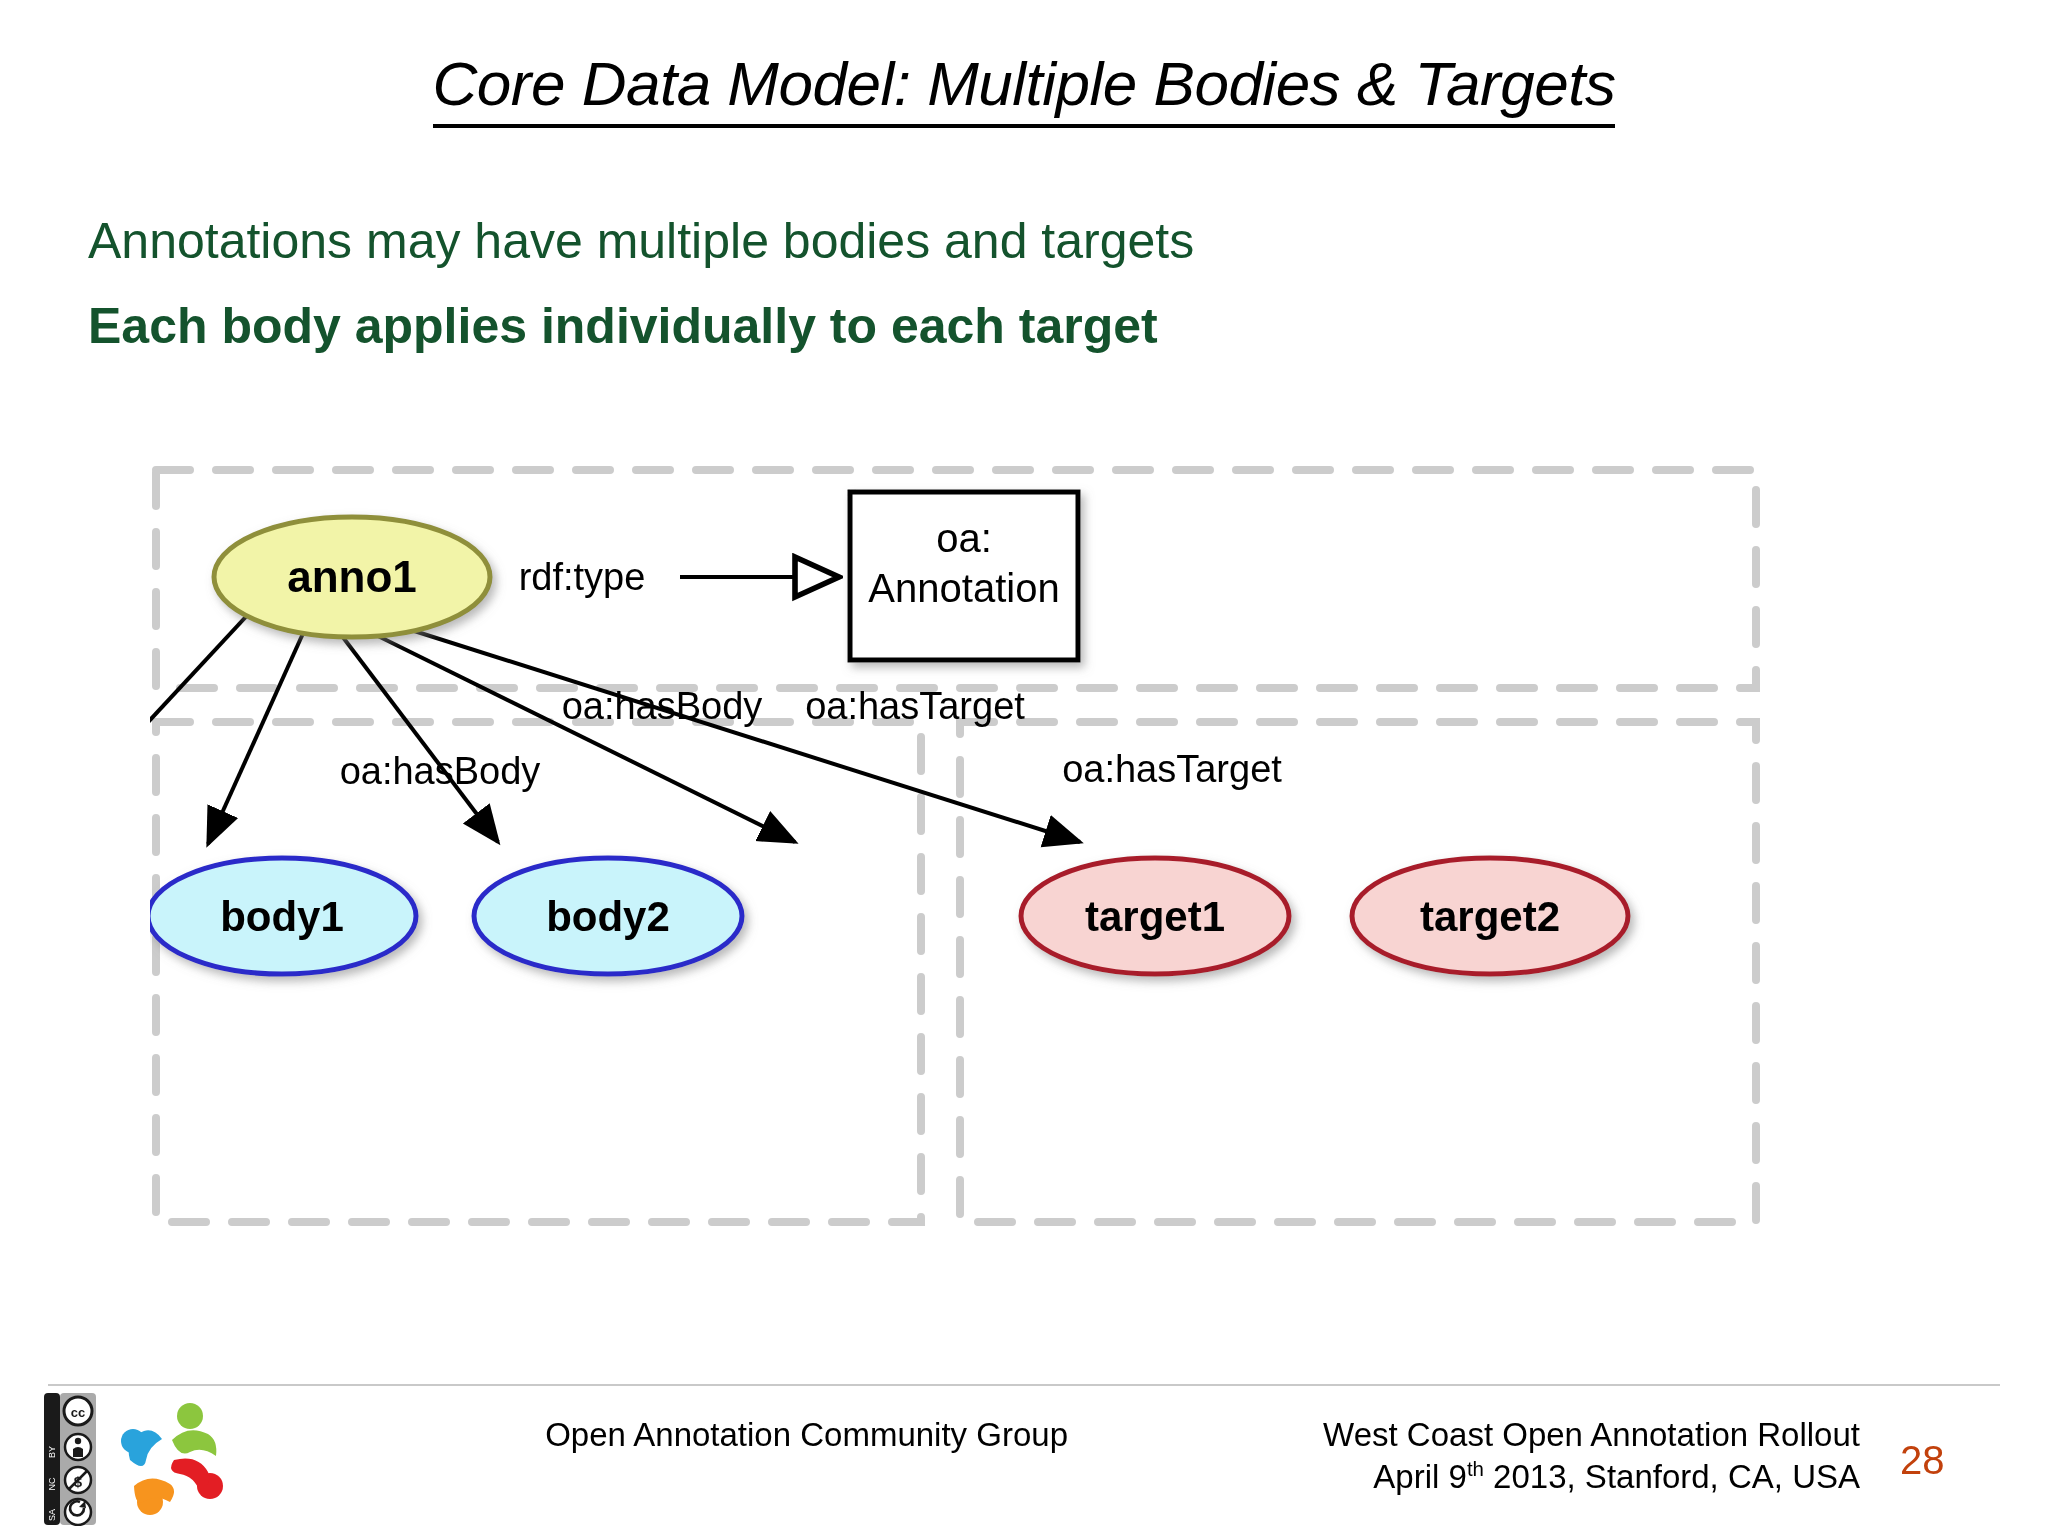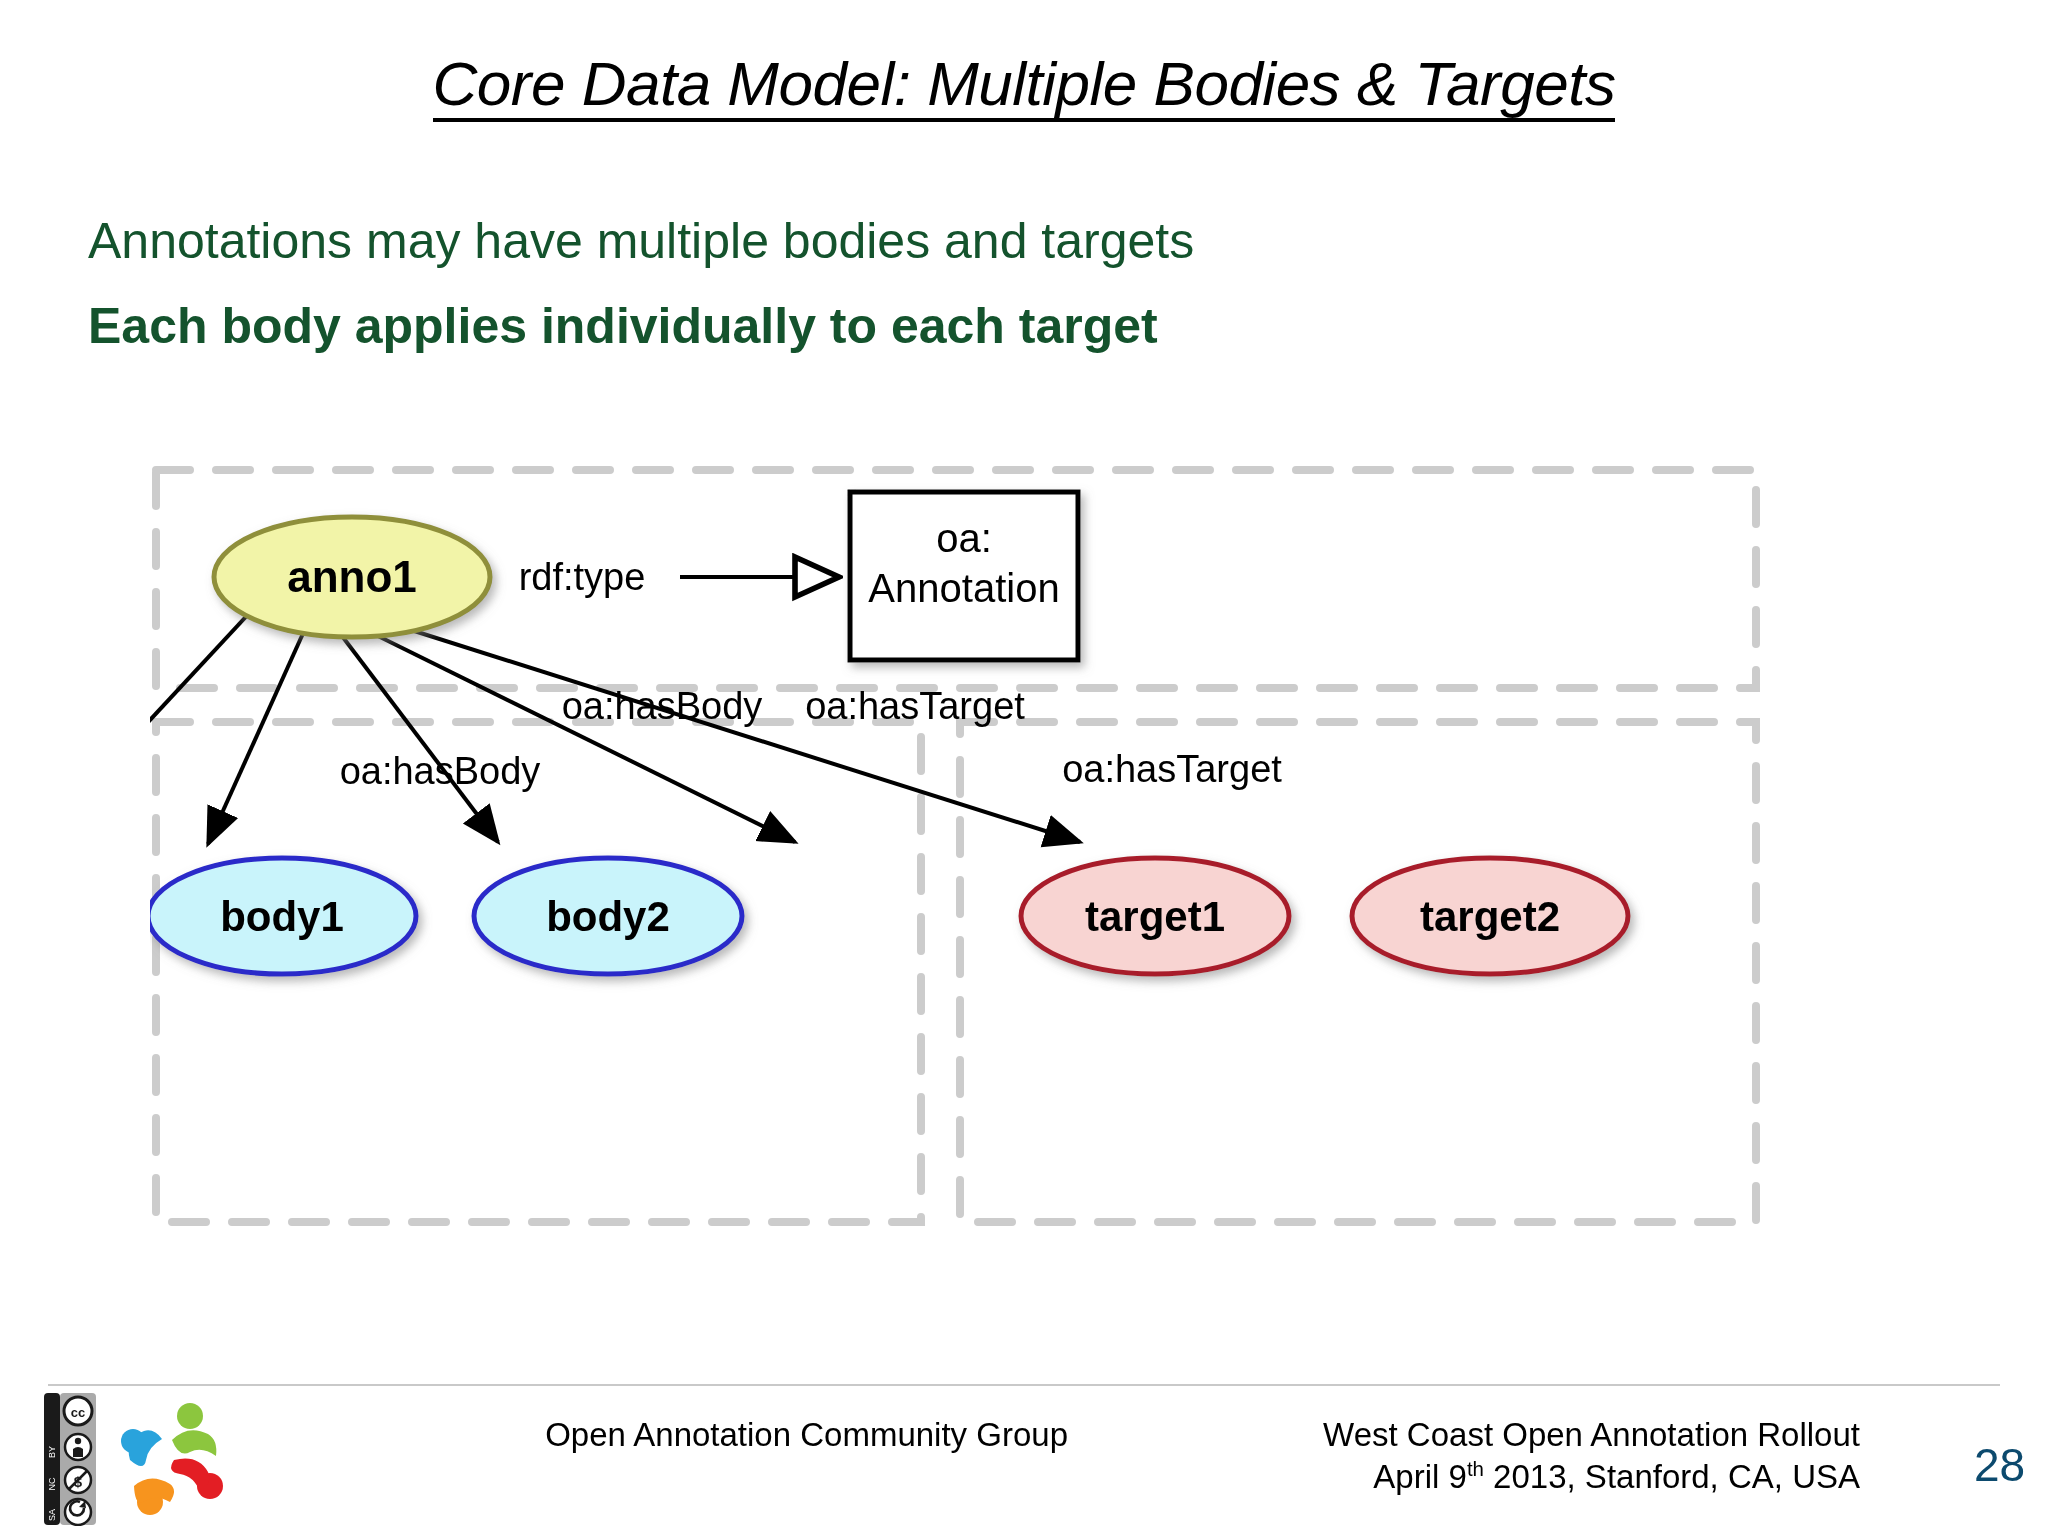--- a/index.html
+++ b/index.html
@@ -23,21 +23,21 @@
     width: 2048px;
     text-align: center;
     font-size: 62px;
     font-style: italic;
     font-weight: 400;
     color: #000000;
     letter-spacing: -0.5px;
   }
   #slide-title span.underlined {
     border-bottom: 4px solid #000;
-    padding-bottom: 0;
+    padding-bottom: 6px;
   }
 
   
   .bullet-line {
     position: absolute;
     left: 88px;
     font-size: 50px;
     color: #14532d;
     white-space: nowrap;
   }
@@ -71,24 +71,24 @@
     position: absolute;
     text-align: right;
     font-size: 33px;
     line-height: 1.28;
     color: #000000;
   }
   #footer-left  { left: 228px;  top: 1414px; width: 840px; }
   #footer-right { left: 1180px; top: 1414px; width: 680px; }
   #slide-number {
     position: absolute;
-    left: 1974px;
+    left: 1900px;
     top: 1438px;
-    font-size: 46px;
-    color: #0c4a6e;
+    font-size: 40px;
+    color: #c2410c;
   }
   #cc-badge {
     position: absolute;
     left: 44px;
     top: 1392px;
     width: 52px;
     height: 134px;
   }
   #oa-logo {
     position: absolute;

